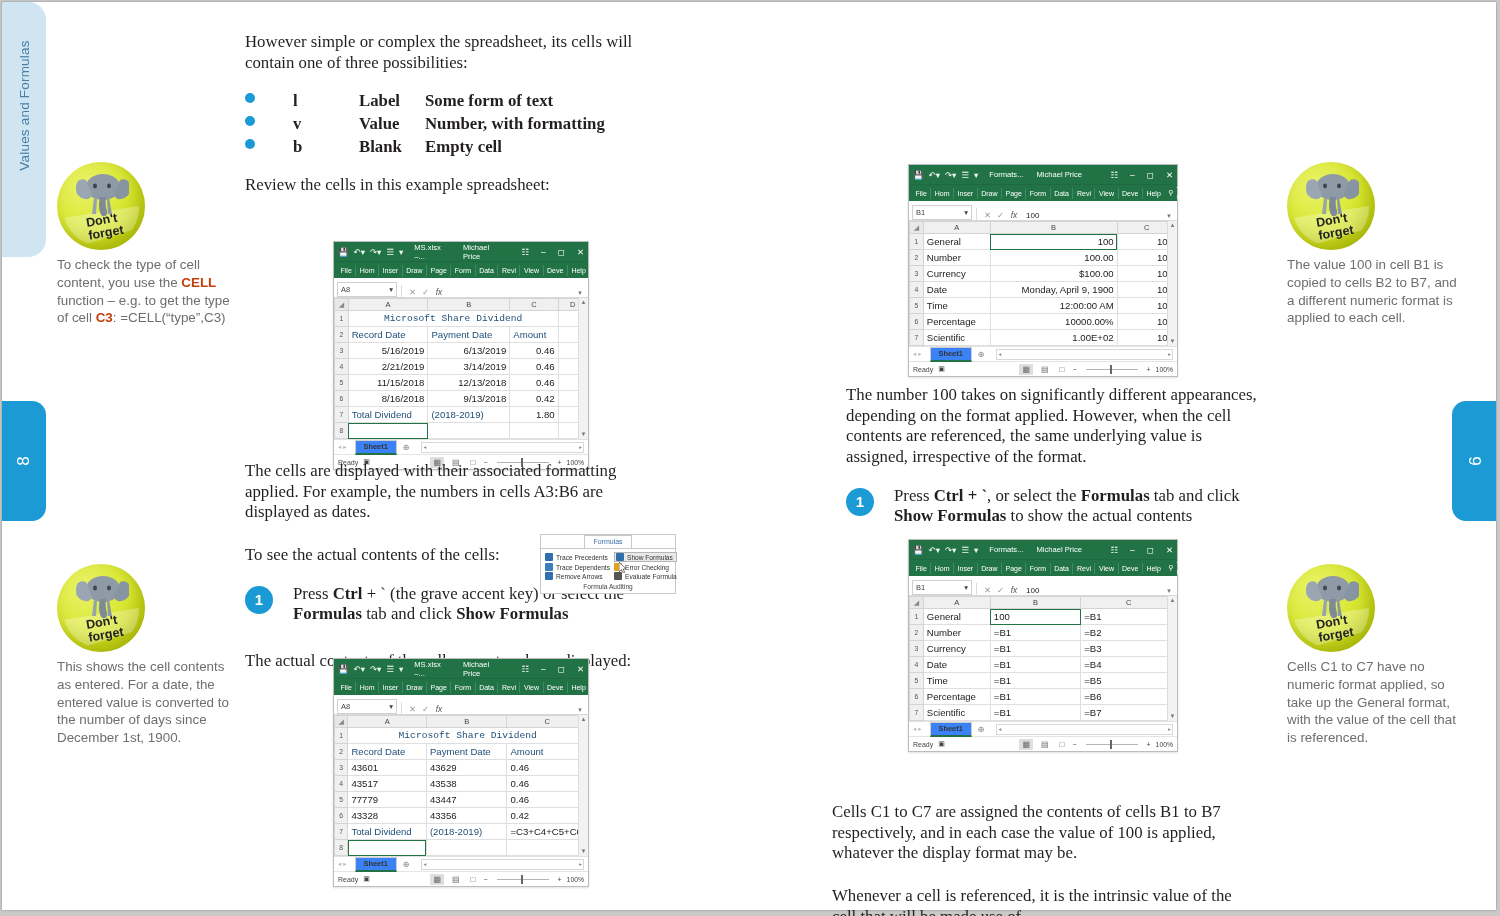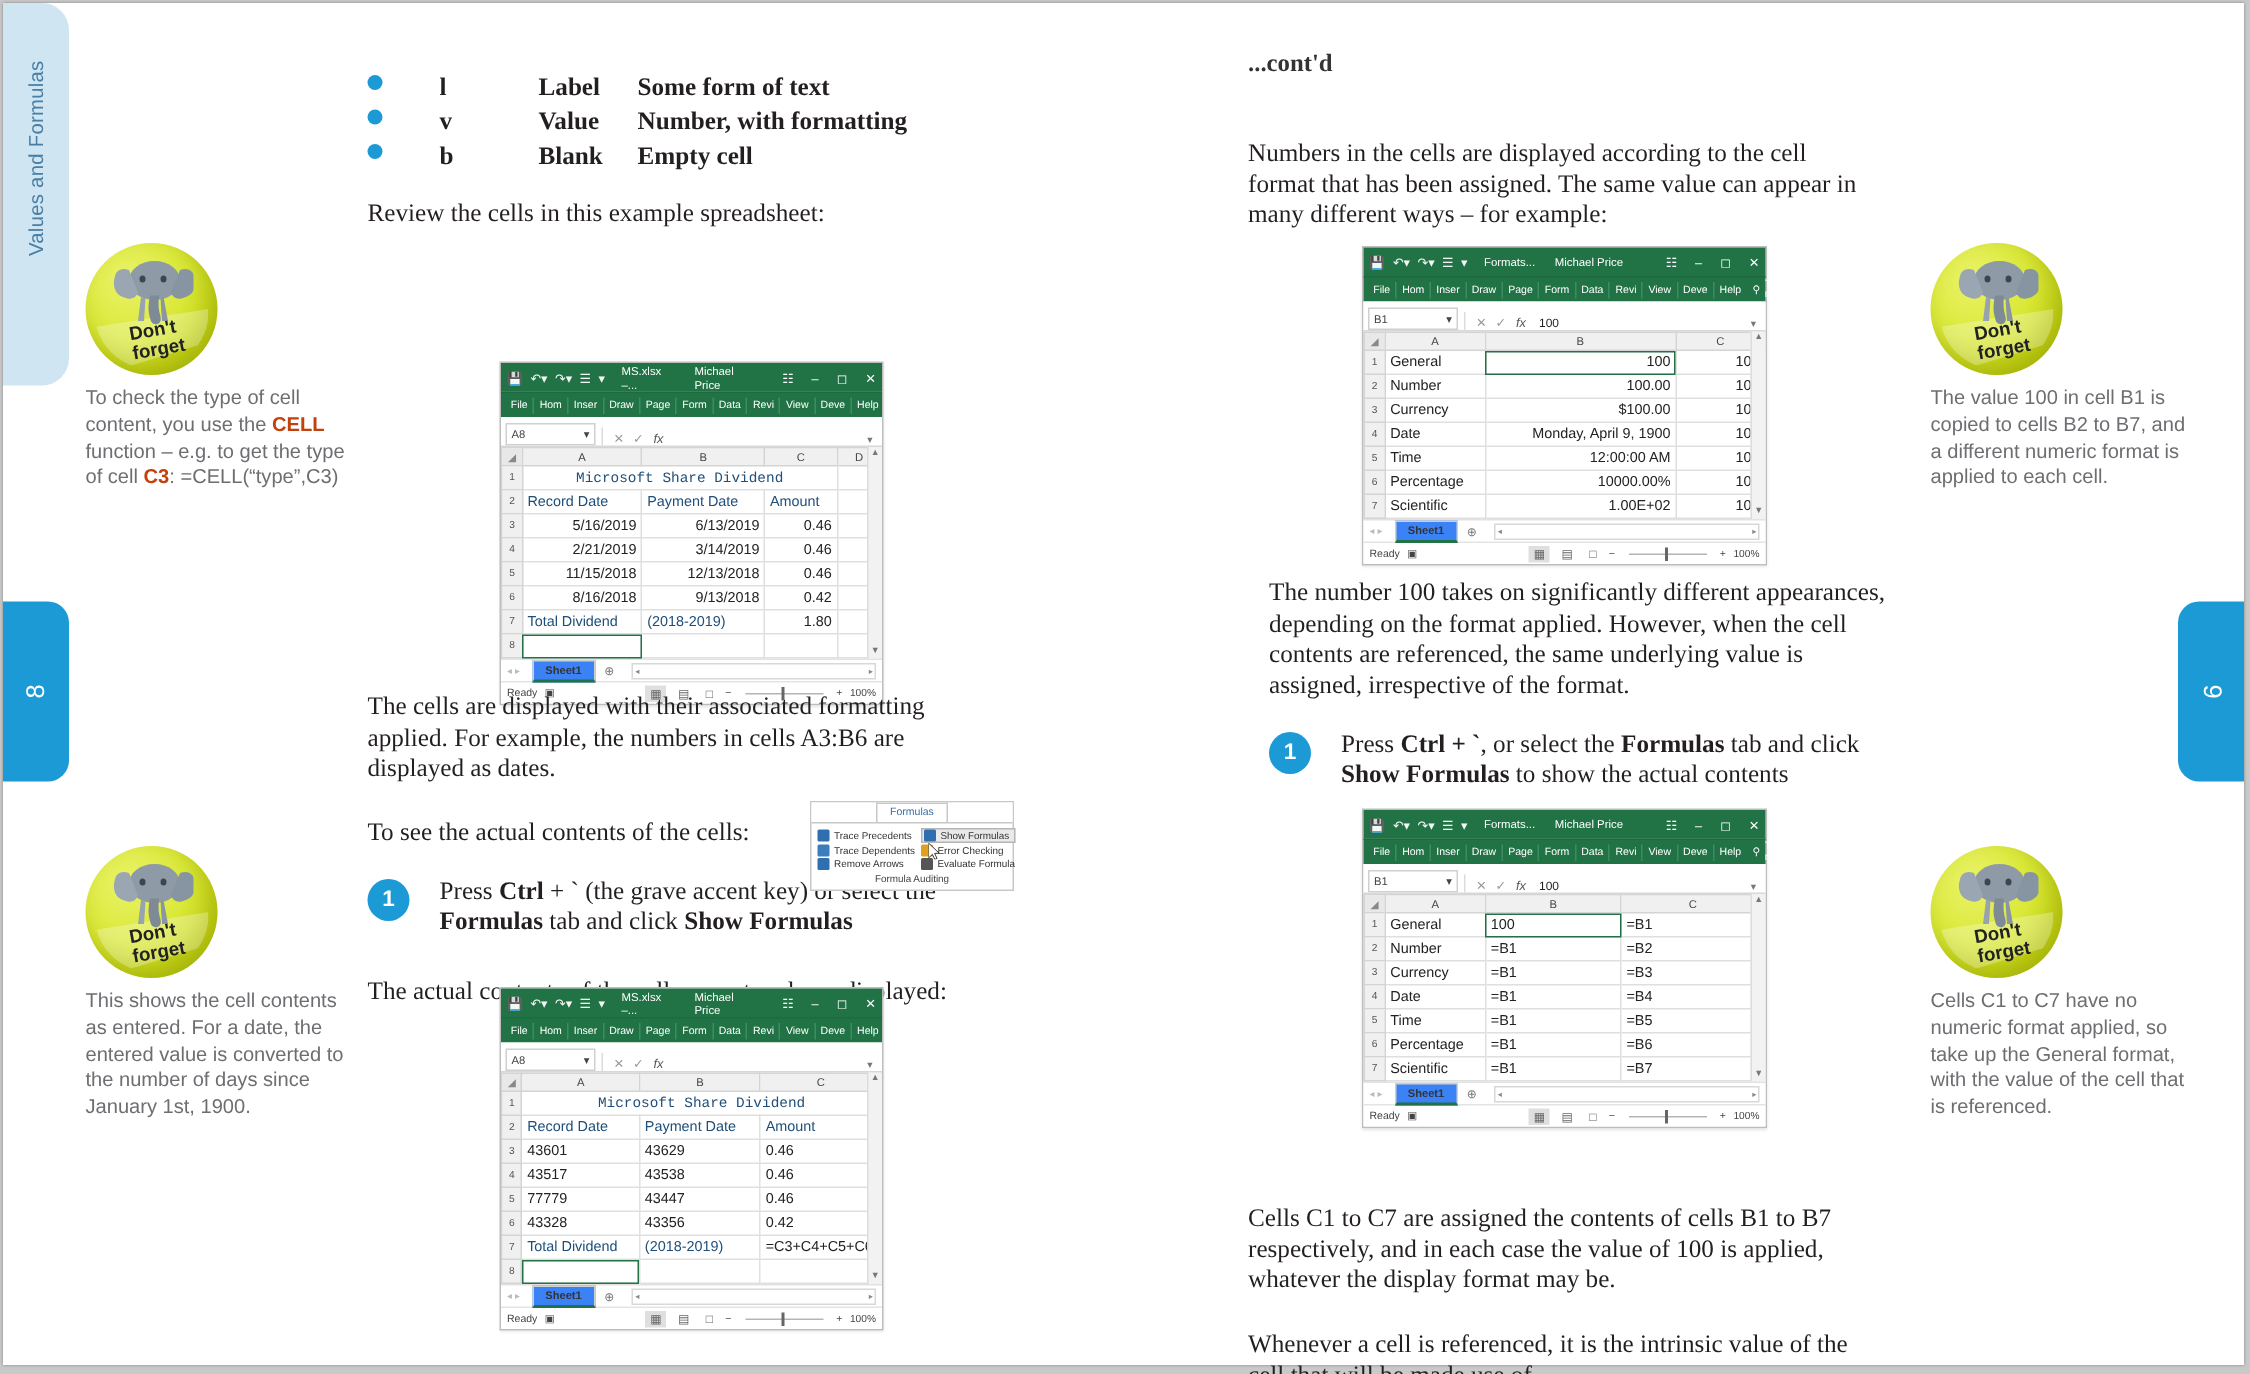--- a/index.html
+++ b/index.html
@@ -215,21 +215,21 @@
   <path d="M13 10 q-9 -3 -10 7 q-1 10 9 12 q5 1 7 -4 z" fill="#9aa7b3"></path>
   <path d="M47 10 q9 -3 10 7 q1 10 -9 12 q-5 1 -7 -4 z" fill="#8794a1"></path>
   <ellipse cx="22" cy="16" rx="2" ry="2.4" fill="#3c4650"></ellipse>
   <ellipse cx="36" cy="16" rx="2" ry="2.4" fill="#3c4650"></ellipse>
   <path d="M27 27 q-2 9 0 15 q1 5 5 4 q3 -1 2 -5 q-2 -6 -1 -14 z" fill="#7e8b97"></path>
   <path d="M21 28 l-2 16 h4 l1 -15 z" fill="#97a4b0"></path>
   <path d="M36 28 l3 16 h-4 l-1 -15 z" fill="#8a97a3"></path>
 </svg>
       <div class="dfx">Don't<br>forget</div>
     </div>
-    <p>This shows the cell contents as entered. For a date, the entered value is converted to the number of days since January 1st, 1900.</p>
+    <p>This shows the cell contents as entered. For a date, the entered value is converted to the number of days since December 1st, 1900.</p>
     </div>
   <div class="note" id="note2" style="left:1285px;top:160px;">
     <div class="badge">
       <div class="ball"></div>
       <div class="sheen"></div>
       <svg width="56" height="50" viewBox="0 0 56 50">
   <ellipse cx="30" cy="17" rx="17" ry="13" fill="#8e9aa6"></ellipse>
   <path d="M13 10 q-9 -3 -10 7 q-1 10 9 12 q5 1 7 -4 z" fill="#9aa7b3"></path>
   <path d="M47 10 q9 -3 10 7 q1 10 -9 12 q-5 1 -7 -4 z" fill="#8794a1"></path>
   <ellipse cx="22" cy="16" rx="2" ry="2.4" fill="#3c4650"></ellipse>
@@ -255,20 +255,21 @@
   <path d="M27 27 q-2 9 0 15 q1 5 5 4 q3 -1 2 -5 q-2 -6 -1 -14 z" fill="#7e8b97"></path>
   <path d="M21 28 l-2 16 h4 l1 -15 z" fill="#97a4b0"></path>
   <path d="M36 28 l3 16 h-4 l-1 -15 z" fill="#8a97a3"></path>
 </svg>
       <div class="dfx">Don't<br>forget</div>
     </div>
     <p>Cells C1 to C7 have no numeric format applied, so take up the General format, with the value of the cell that is referenced.</p>
     </div>
 
   <div class="col left">
+    <p class="body">However simple or complex the spreadsheet, its cells will contain one of three possibilities:</p>
 
     <div class="bul" id="bullets">
   <div class="row">
     <span class="dot"></span>
     <span class="k">l</span>
     <span class="n">Label</span>
     <span class="d">Some form of text</span>
   </div>
   <div class="row">
     <span class="dot"></span>
@@ -588,24 +589,20 @@
     <span class="vw">□</span>
     <span>−</span>
     <span class="zoomtrack">
           <i></i>
         </span>
     <span>+</span>
     <span class="pct">100%</span>
   </div>
     </div>
 
-  <div class="col right">
-    <div class="contd">...cont'd</div>
-    <p class="body">Numbers in the cells are displayed according to the cell format that has been assigned. The same value can appear in many different ways – for example:</p>
-  </div>
 
   <div class="xl" id="xl3" style="left:906px;top:162px;width:268px;">
   <div class="tbar">
     <span class="ic">💾</span>
     <span class="ic">↶▾</span>
     <span class="ic">↷▾</span>
     <span class="ic">☰</span>
     <span class="ic">▾</span>
     <span class="fname">Formats...</span>
     <span class="usr">Michael Price</span>

